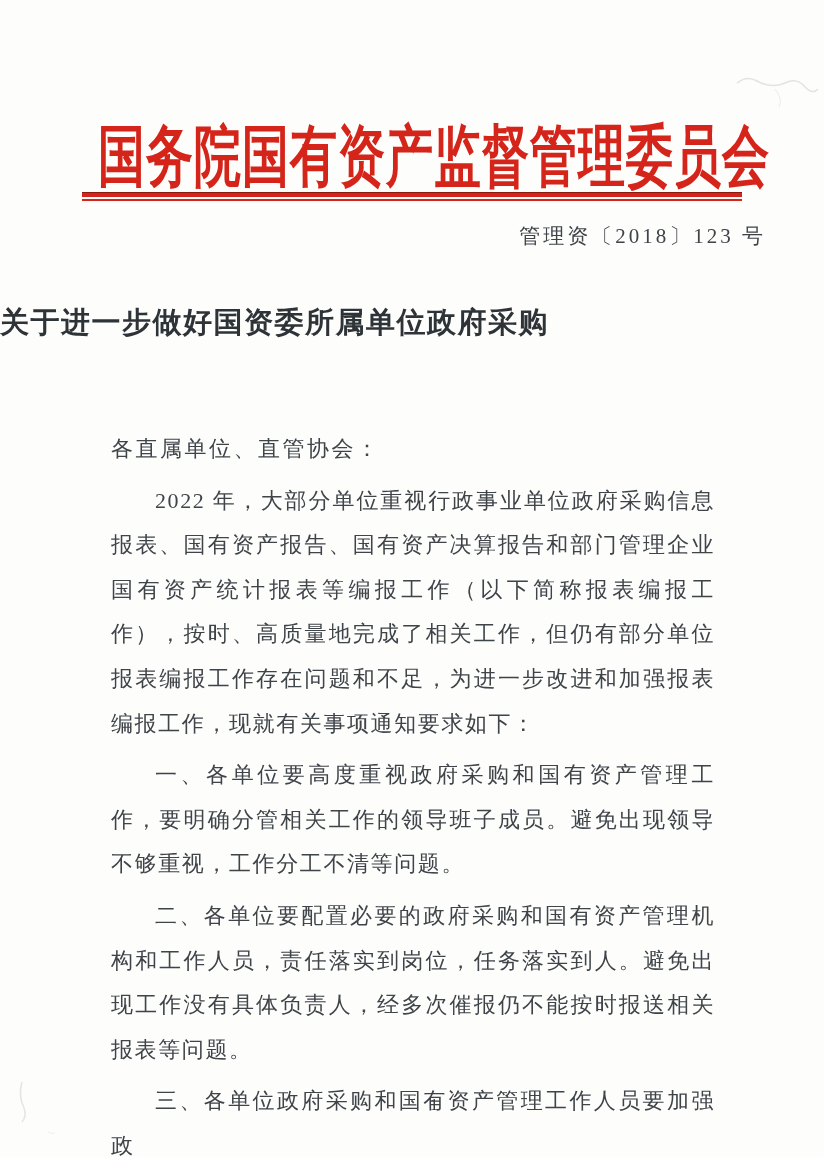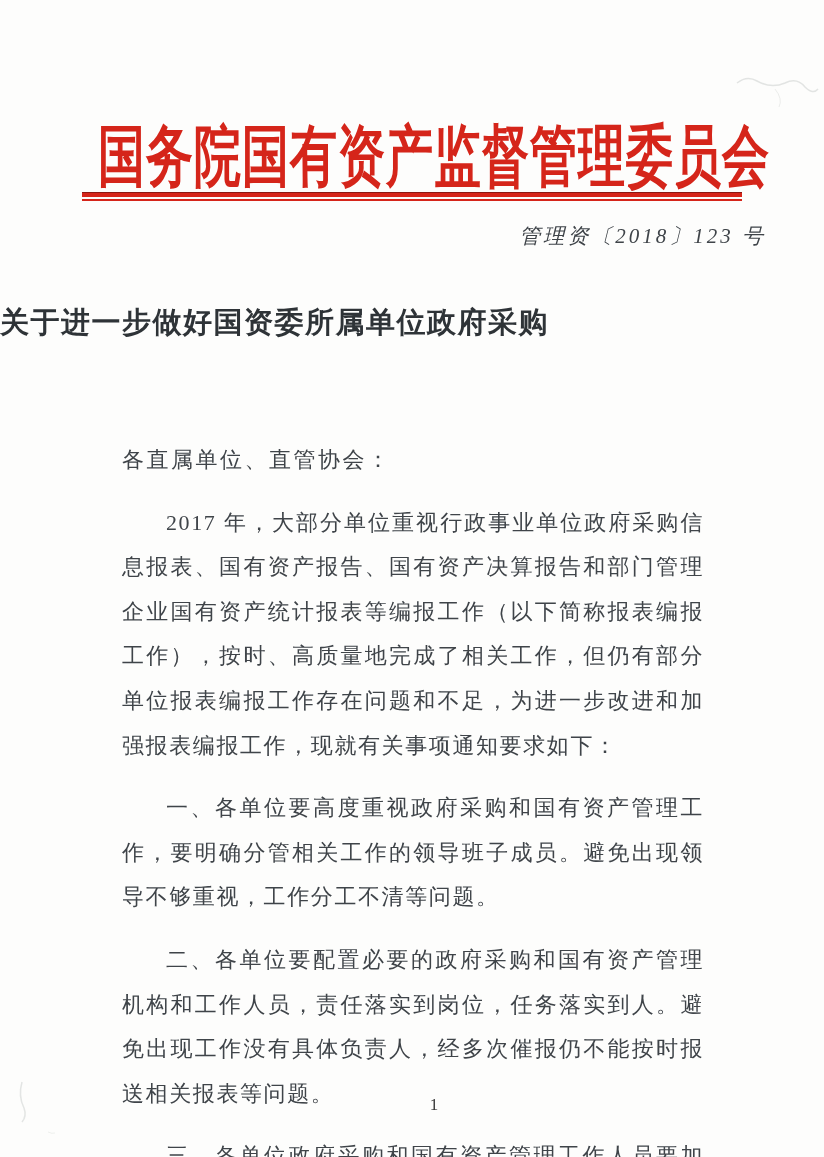--- a/index.html
+++ b/index.html
@@ -59,21 +59,20 @@
   }
   
   .doc-number{
     position:absolute;
     top:222px;
     right:102px;
     font-size:21px;
     letter-spacing:3px;
     color:var(--body-text);
     white-space:nowrap;
-    font-style:italic;
   }
   
   .doc-title{
     position:absolute;
     top:299px;
     left:0;
     width:100%;
     font-size:29px;
     font-weight:bold;
     line-height:47px;
@@ -85,21 +84,21 @@
     position:absolute;
     top:420px;
     left:104px;
     width:618px;
     font-size:22px;
     line-height:44.6px;
     letter-spacing:1.6px;
     text-align:justify;
     color:var(--body-text);
   }
-  .doc-body p{margin:18px;padding:0;}
+  .doc-body p{margin:7px;padding:0;}
   .doc-body p.para{text-indent:2em;}
   .salutation{letter-spacing:2.5px;}
   
   .page-number{
     position:absolute;
     top:1095px;
     left:0;
     width:100%;
     text-align:center;
     font-size:17px;
@@ -122,21 +121,21 @@
   <div class="red-rule-thin"></div>
 
   <div class="doc-number">管理资〔2018〕123 号</div>
 
   <div class="doc-title">
     <div>关于进一步做好国资委所属单位政府采购</div>
   </div>
 
   <div class="doc-body">
     <p class="salutation">各直属单位、直管协会：</p>
-    <p class="para">2017 年，大部分单位重视行政事业单位政府采购信息报表、国有资产报告、国有资产决算报告和部门管理企业国有资产统计报表等编报工作（以下简称报表编报工作），按时、高质量地完成了相关工作，但仍有部分单位报表编报工作存在问题和不足，为进一步改进和加强报表编报工作，现就有关事项通知要求如下：</p>
+    <p class="para">2022 年，大部分单位重视行政事业单位政府采购信息报表、国有资产报告、国有资产决算报告和部门管理企业国有资产统计报表等编报工作（以下简称报表编报工作），按时、高质量地完成了相关工作，但仍有部分单位报表编报工作存在问题和不足，为进一步改进和加强报表编报工作，现就有关事项通知要求如下：</p>
     <p class="para">一、各单位要高度重视政府采购和国有资产管理工作，要明确分管相关工作的领导班子成员。避免出现领导不够重视，工作分工不清等问题。</p>
     <p class="para">二、各单位要配置必要的政府采购和国有资产管理机构和工作人员，责任落实到岗位，任务落实到人。避免出现工作没有具体负责人，经多次催报仍不能按时报送相关报表等问题。</p>
     <p class="para">三、各单位政府采购和国有资产管理工作人员要加强政</p>
   </div>
 
   <div class="page-number">1</div>
 
   <svg class="artifact artifact-top-right" width="85" height="65" viewBox="0 0 85 65">
     <path d="M2 38 q10 -8 20 -2 q14 8 28 2 q12 -6 20 4 q8 8 13 2" fill="none" stroke="#ccd0cd" stroke-width="1.5" opacity="0.55"></path>
     <path d="M40 44 q8 10 4 18" fill="none" stroke="#d4d7d4" stroke-width="1" opacity="0.45"></path>

